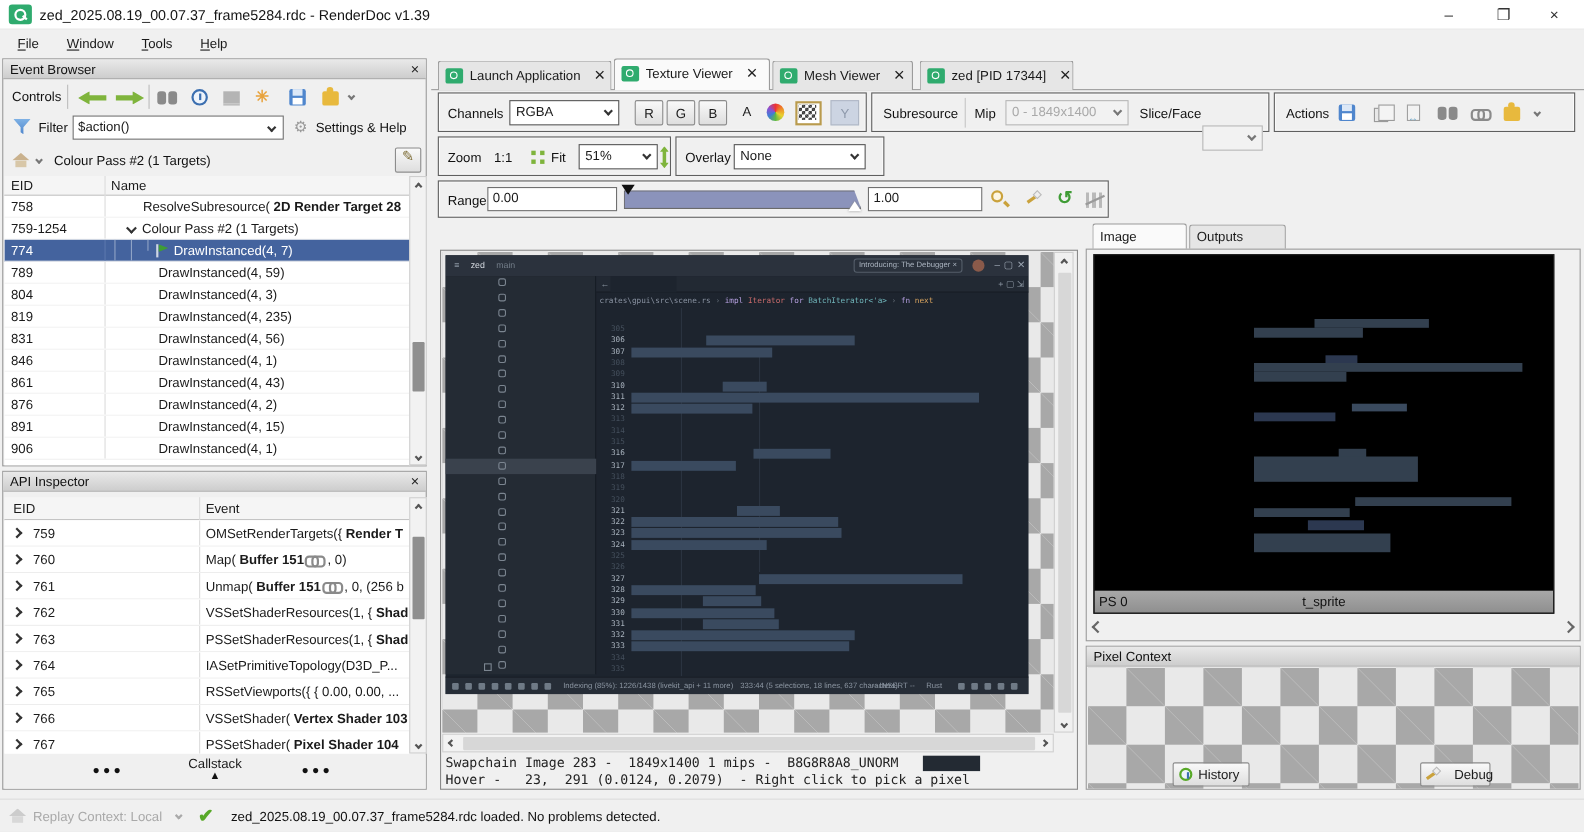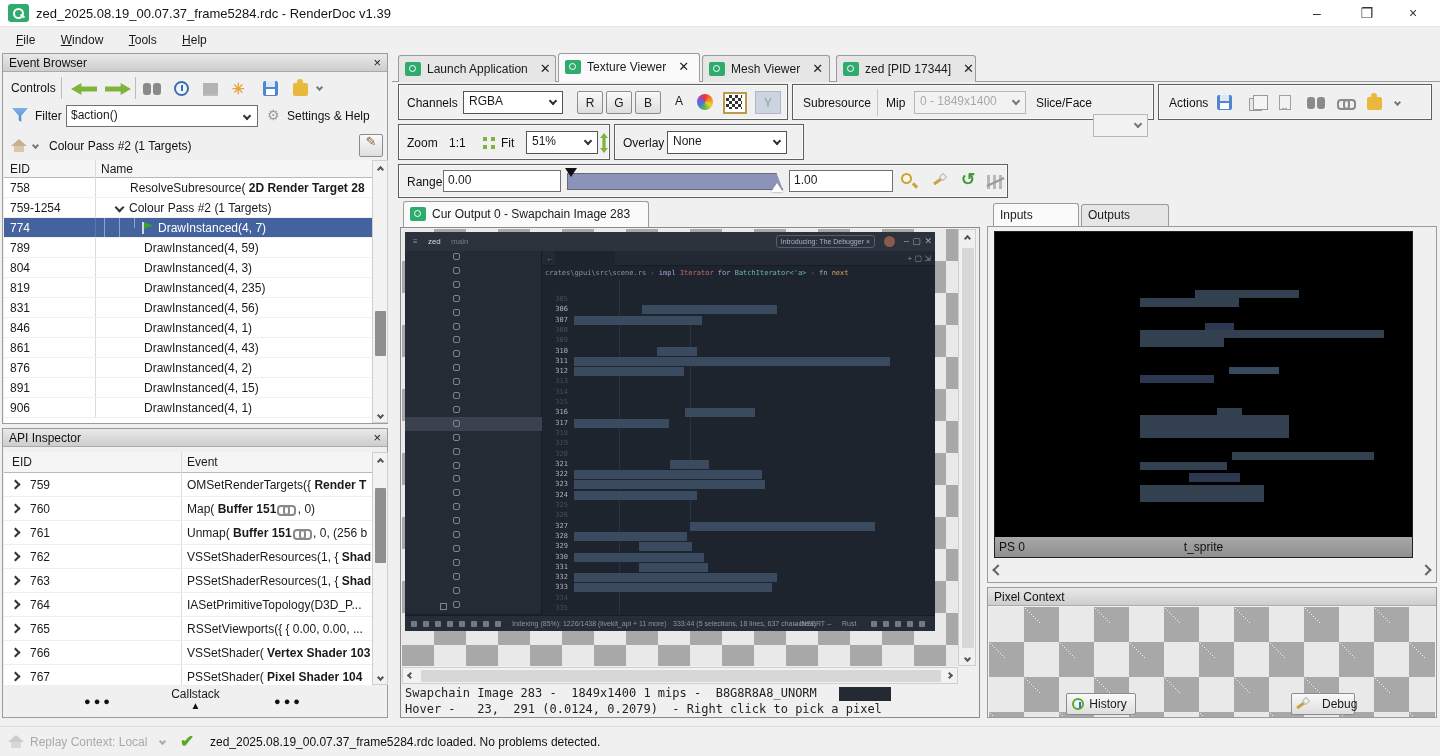--- a/index.html
+++ b/index.html
@@ -419,23 +419,20 @@
       <div class="abs" style="left:-2px; top:-2px; width:0; height:0; border-left:6px solid transparent; border-right:6px solid transparent; border-top:9px solid #111;"></div>
       <div class="abs" style="left:204px; top:13px; width:0; height:0; border-left:6px solid transparent; border-right:6px solid transparent; border-bottom:9px solid #fff; filter:drop-shadow(0 0 1px #888);"></div>
     </div>
     <div class="abs field" style="left:390px; top:5px; width:104px; height:22px;">1.00</div>
     <span class="abs i-mag" style="left:502px; top:8px;"></span>
     <span class="abs i-wand" style="left:532px; top:8px;"></span>
     <span class="abs i-undo" style="left:562px; top:7px;">↺</span>
     <span class="abs i-histx" style="left:588px; top:10px;"></span>
   </div>
 
-  <div class="abs tab active" style="left:403px; top:201px; width:246px; height:27px;">
-    <span class="tico"></span><span>Cur Output 0 - Swapchain Image 283</span>
-  </div>
 
   <div class="abs" style="left:400px; top:227px; width:580px; height:491px; border:1px solid #8a8a8a; background:#f0f0f0;">
     <div class="abs checker" style="left:1px; top:1px; width:556px; height:437px; overflow:hidden;">
 
       <div class="abs" id="zed">
         <div class="abs z-titlebar">
           <span style="margin-left:8px; color:#8a94a0;">≡</span>
           <span style="margin-left:8px; color:#d6dbe2;">zed</span>
           <span style="margin-left:8px; color:#737d89;">main</span>
           <span class="z-badge">Introducing: The Debugger  ×</span>
@@ -567,21 +564,21 @@
       <span class="chev right" style="position:absolute; right:5px; top:5px; width:5px; height:5px; border-color:#555;"></span>
     </div>
 
     <div class="abs" style="left:2px; top:458px; width:576px; height:32px;">
       <span class="abs mono" style="left:2px; top:0;">Swapchain Image 283 -  1849x1400 1 mips -  B8G8R8A8_UNORM</span>
       <span class="abs" style="left: 436px; top: 1px; width: 52px; height: 14px; background: rgb(35, 42, 51);" id="swatch"></span>
       <span class="abs mono" style="left:2px; top:16px;">Hover -   23,  291 (0.0124, 0.2079)  - Right click to pick a pixel</span>
     </div>
   </div>
 
-  <div class="abs tab active" style="left:993px; top:203px; width:86px; height:24px; line-height:22px;"><span>Inputs</span></div>
+  <div class="abs tab active" style="left:993px; top:203px; width:86px; height:24px; line-height:22px;"><span>Image</span></div>
   <div class="abs tab" style="left:1081px; top:204px; width:88px; height:23px; line-height:21px;"><span>Outputs</span></div>
 
   <div class="abs panel" style="left:987px; top:226px; width:450px; height:357px;">
     <div class="abs" style="left:6px; top:4px; width:419px; height:327px; background:#000; border:1px solid #222; overflow:hidden;" id="io-thumb">
       <div class="io-caption">
         <span style="position:absolute; left:4px;">PS 0</span>
         <span style="position:absolute; left:0; right:0; text-align:center;">t_sprite</span>
       </div>
     <div class="thumb-bar" style="left: 200px; top: 58px; width: 104px; height: 8px; background: rgb(51, 64, 79);"></div>
         <div class="thumb-bar" style="left: 145px; top: 66px; width: 99px; height: 9px; background: rgb(51, 64, 79);"></div>

